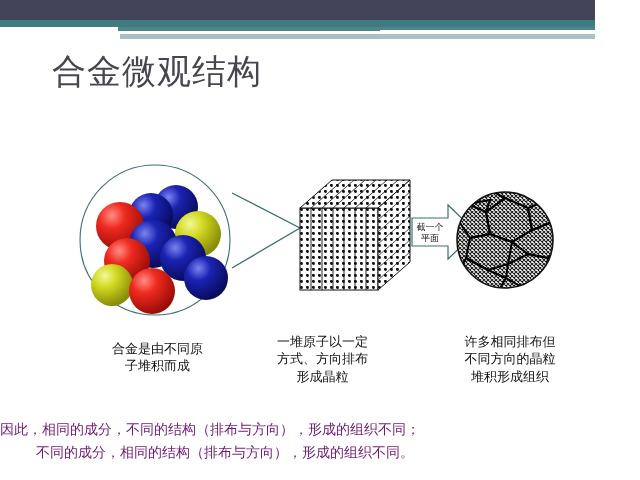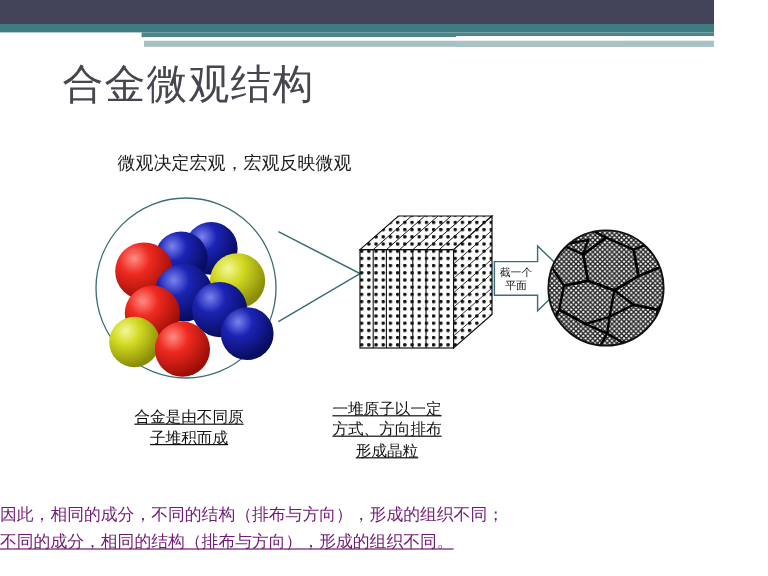--- a/index.html
+++ b/index.html
@@ -40,33 +40,33 @@
     font-size:15px;color:#1c1c1c;white-space:nowrap;
   }
 
   
   .figure{position:absolute;left:0;top:160px;width:640px;height:160px;}
   .figure svg{display:block;}
 
   
   .cap{
     position:absolute;font-size:13px;line-height:1.33;color:#111;
-    text-align:center;white-space:pre-line;text-decoration:underline;
+    text-align:center;white-space:pre-line;
   }
   .cap1{left:95px;top:340px;width:125px;}
   .cap2{left:260px;top:333px;width:125px;}
   .cap3{left:446px;top:333px;width:128px;}
 
   
   .concl{
     position:absolute;left:0;top:418px;width:640px;
     font-size:14px;line-height:1.62;color:#701a75;text-align:left;
   }
   .concl .l1{display:block;}
-  .concl .l2{display:block;text-decoration:underline;}
+  .concl .l2{display:block;padding-left:36px;}
 </style>
 </head>
 <body>
 
 <div class="slide">
 
   <div class="hdr">
     <div class="hdr-navy"></div>
     <div class="hdr-teal"></div>
     <div class="hdr-pale2"></div>
@@ -77,21 +77,20 @@
     <div class="hdr-pale4"></div>
     <div class="vbar vb1"></div>
     <div class="vbar vb2"></div>
     <div class="vbar vb3"></div>
     <div class="vbar vb4"></div>
     <div class="vbar vb5"></div>
   </div>
 
   <div class="title">合金微观结构</div>
 
-  <div class="subtitle">微观决定宏观，宏观反映微观</div>
 
   <div class="figure">
     <svg width="640" height="160" viewBox="0 0 640 160" xmlns="http://www.w3.org/2000/svg">
       <defs>
         <radialGradient id="gRed" cx="33%" cy="28%" r="72%">
           <stop offset="0%" stop-color="#ff8d84"></stop>
           <stop offset="38%" stop-color="#ef2a20"></stop>
           <stop offset="100%" stop-color="#9c0d06"></stop>
         </radialGradient>
         <radialGradient id="gBlue" cx="33%" cy="28%" r="72%">
@@ -199,19 +198,22 @@
         <circle cx="505" cy="80" r="48" fill="none" stroke="#111111" stroke-width="1.6"></circle>
       </g>
     </svg>
   </div>
 
   <div class="cap cap1">合金是由不同原
 子堆积而成</div>
   <div class="cap cap2">一堆原子以一定
 方式、方向排布
 形成晶粒</div>
+  <div class="cap cap3">许多相同排布但
+不同方向的晶粒
+堆积形成组织</div>
 
   <div class="concl">
     <span class="l1">因此，相同的成分，不同的结构（排布与方向），形成的组织不同；</span>
     <span class="l2">不同的成分，相同的结构（排布与方向），形成的组织不同。</span>
   </div>
 
 </div>
 
 </body></html>

